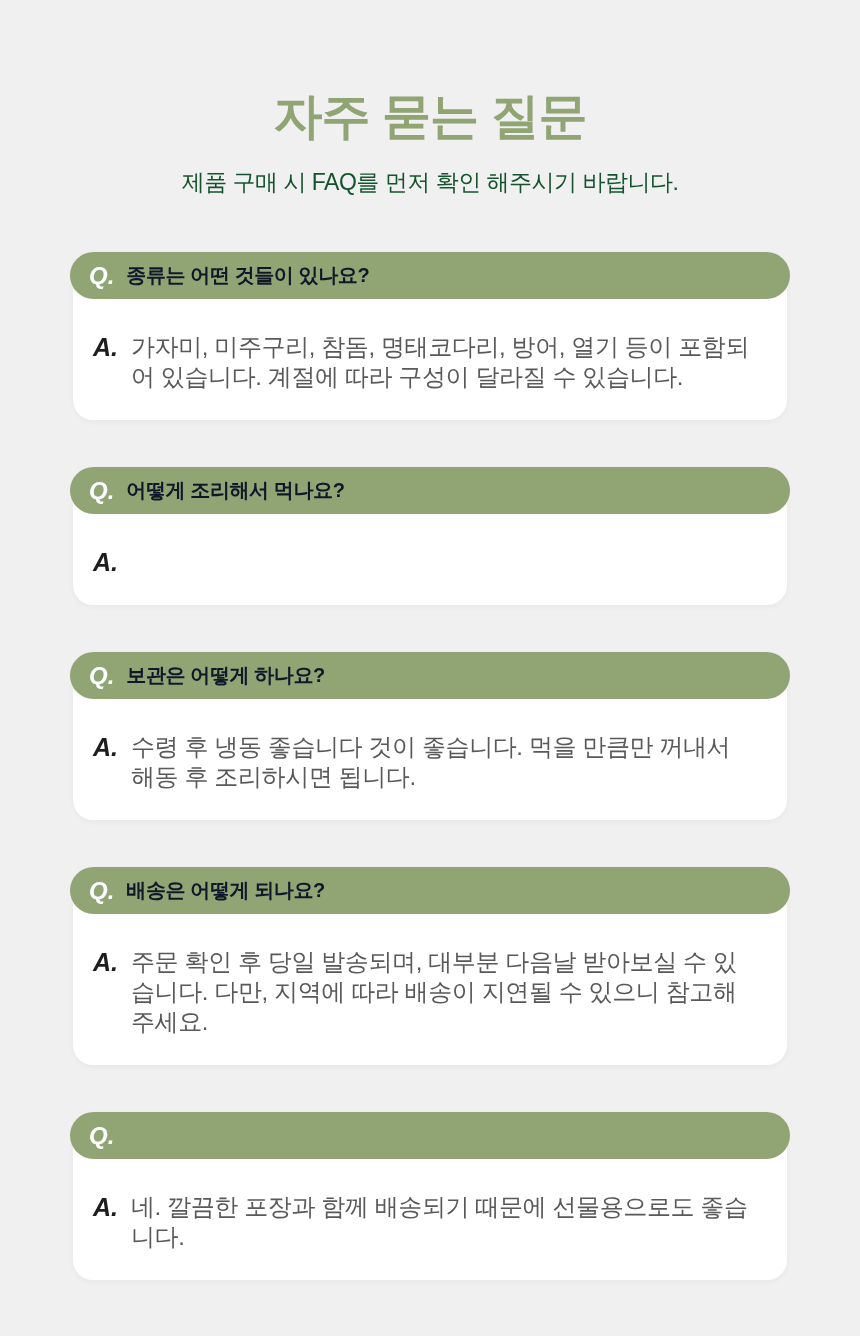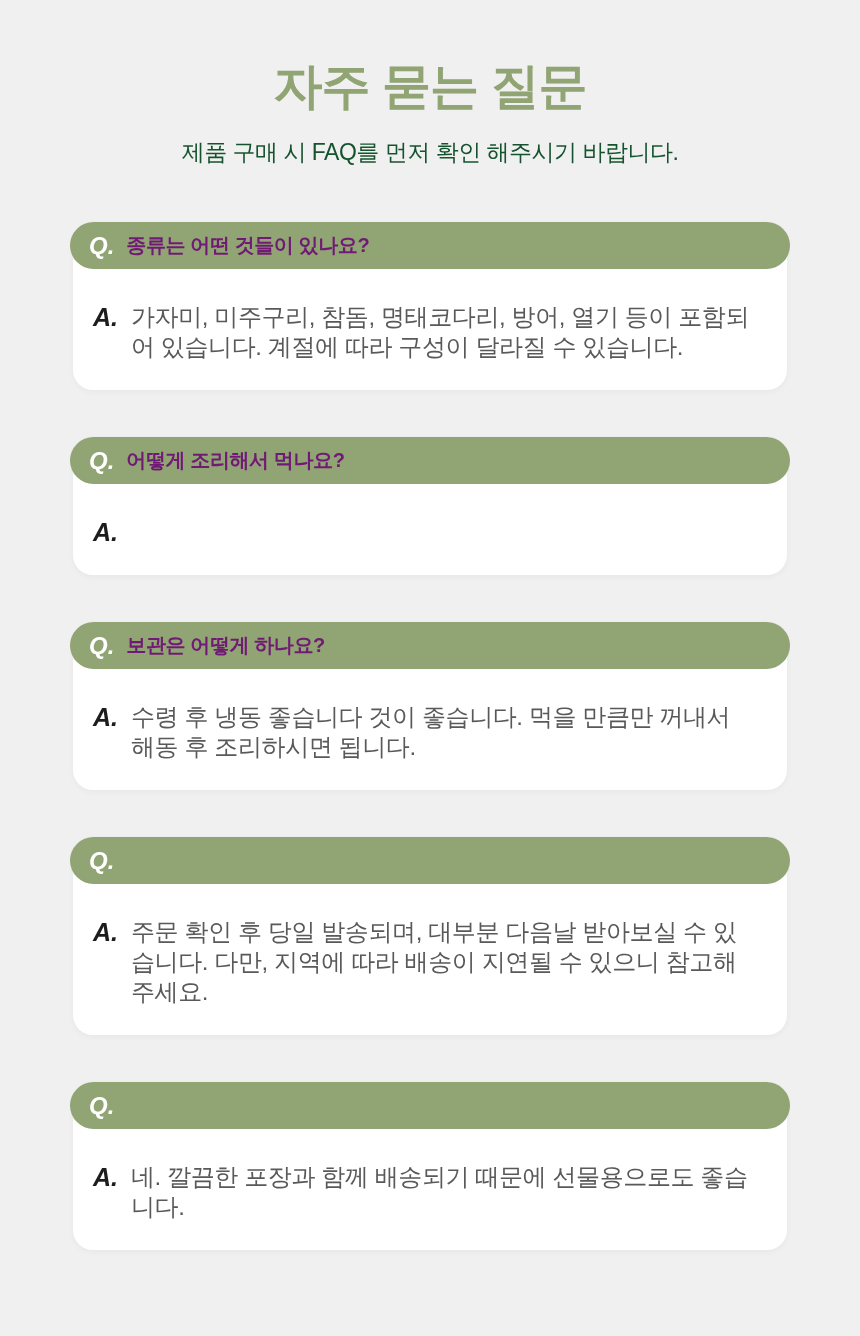--- a/index.html
+++ b/index.html
@@ -7,23 +7,22 @@
     padding: 0;
   }
   body {
     width: 860px;
     height: 1336px;
     background: #f0f0f0;
     font-family: "Liberation Sans", sans-serif;
     overflow: hidden;
   }
   .header {
-    padding-top: 50px;
+    padding-top: 88px;
     text-align: center;
-    margin-top: 8px;
   }
   .title {
     font-size: 49px;
     line-height: 56px;
     font-weight: 800;
     color: #91a473;
     letter-spacing: -1px;
     margin: 0;
   }
   .subtitle {
@@ -65,21 +64,21 @@
     font-style: italic;
     font-weight: 800;
     font-size: 24px;
     color: #ffffff;
     margin-right: 12px;
     flex: none;
   }
   .q-text {
     font-size: 20px;
     font-weight: 600;
-    color: #701a75;
+    color: #0f172a;
     letter-spacing: -0.4px;
     white-space: nowrap;
   }
   .faq-answer {
     display: flex;
     align-items: flex-start;
     padding: 33px 36px 28px 20px;
   }
   .a-mark {
     font-style: italic;
@@ -141,20 +140,21 @@
         <span class="a-mark">A.</span>
         <span class="a-text">수령 후 냉동 좋습니다 것이 좋습니다. 먹을 만큼만 꺼내서 해동 후 조리하시면 됩니다.</span>
       </div>
     </div>
   </div>
 
   <div class="faq-item">
     <div class="faq-card">
       <div class="faq-qbar">
         <span class="q-mark">Q.</span>
+        <span class="q-text">배송은 어떻게 되나요?</span>
       </div>
       <div class="faq-answer">
         <span class="a-mark">A.</span>
         <span class="a-text">주문 확인 후 당일 발송되며, 대부분 다음날 받아보실 수 있습니다. 다만, 지역에 따라 배송이 지연될 수 있으니 참고해 주세요.</span>
       </div>
     </div>
   </div>
 
   <div class="faq-item">
     <div class="faq-card">

